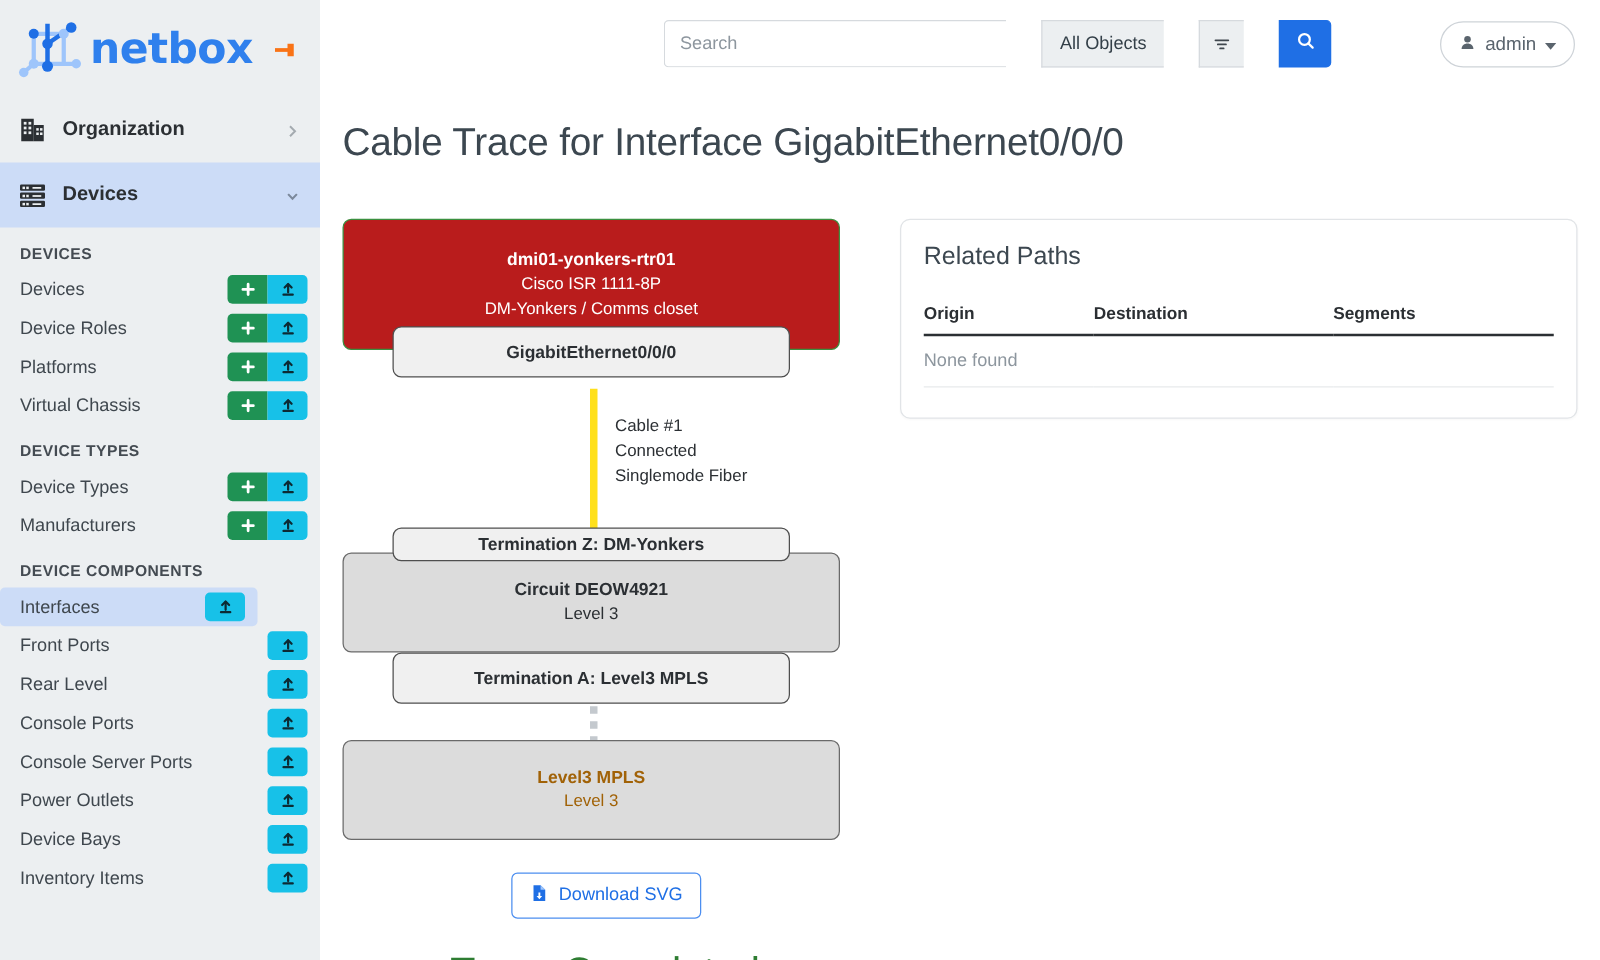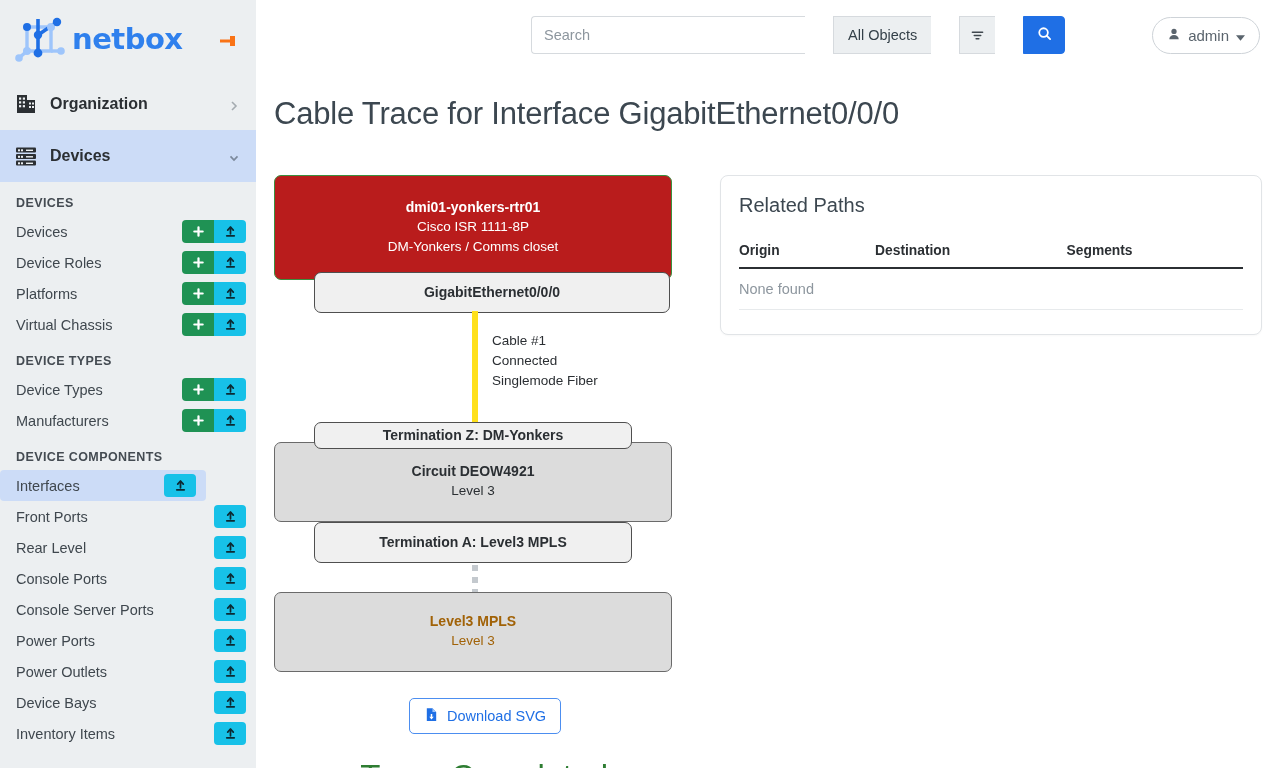--- a/index.html
+++ b/index.html
@@ -23,21 +23,21 @@
     position: relative;
   }
   .brand {
     height: 78px;
     display: flex; align-items: center;
     padding: 0 16px 0 14px;
     position: relative;
   }
   .brand-logo { width: 56px; height: 52px; flex: 0 0 56px; }
   .brand-word {
-    font-size: 29px; font-weight: 700; color: #2f80ed;
+    font-size: 34px; font-weight: 700; color: #2f80ed;
     letter-spacing: -0.5px; margin-left: 2px;
     font-family: "DejaVu Sans", sans-serif;
   }
   .pin-icon { position: absolute; right: 20px; top: 33px; width: 16px; height: 12px; }
 
   .nav-group {
     display: flex; align-items: center;
     height: 52px; padding: 0 16px 0 14px;
     cursor: pointer; font-size: 16px; font-weight: 700; color: #2b2f33;
   }
@@ -437,32 +437,20 @@
         <span class="mini-btn mini-imp solo">
           <svg viewBox="0 0 14 14" width="13" height="13" fill="none" stroke="#0c2a33" stroke-width="1.9" stroke-linecap="round" stroke-linejoin="round">
             <path d="M7 9.5V2.6"></path>
               <path d="M4 5.4 7 2.4 10 5.4"></path>
               <path d="M3 11.6h8"></path>
           </svg>
         </span>
       </span>
     </div>
     <div class="nav-row">
-      <span class="nr-label">Power Ports</span>
-      <span class="btn-pair">
-        <span class="mini-btn mini-imp solo">
-          <svg viewBox="0 0 14 14" width="13" height="13" fill="none" stroke="#0c2a33" stroke-width="1.9" stroke-linecap="round" stroke-linejoin="round">
-            <path d="M7 9.5V2.6"></path>
-              <path d="M4 5.4 7 2.4 10 5.4"></path>
-              <path d="M3 11.6h8"></path>
-          </svg>
-        </span>
-      </span>
-    </div>
-    <div class="nav-row">
       <span class="nr-label">Power Outlets</span>
       <span class="btn-pair">
         <span class="mini-btn mini-imp solo">
           <svg viewBox="0 0 14 14" width="13" height="13" fill="none" stroke="#0c2a33" stroke-width="1.9" stroke-linecap="round" stroke-linejoin="round">
             <path d="M7 9.5V2.6"></path>
               <path d="M4 5.4 7 2.4 10 5.4"></path>
               <path d="M3 11.6h8"></path>
           </svg>
         </span>
       </span>
@@ -538,21 +526,21 @@
 
       <div class="trace-col">
         <div class="trace-svg-wrap">
 
           <div class="node node-device" style="left:0px; top:0px; width:398px; height:105px;">
             <div class="n-title">dmi01-yonkers-rtr01</div>
             <div class="n-sub">Cisco ISR 1111-8P</div>
             <div class="n-sub">DM-Yonkers / Comms closet</div>
           </div>
 
-          <div class="node node-term" style="left:40px; top:97px; width:356px; height:41px;">
+          <div class="node node-term" style="left:40px; top:86px; width:318px; height:41px;">
             <div class="n-title">GigabitEthernet0/0/0</div>
           </div>
 
           <div class="cable-line" style="left:198px; top:136px; width:6px; height:112px;"></div>
           <div class="cable-label" style="left:218px; top:156px; width:180px;">
             <div class="cl-title">Cable #1</div>
             <div class="cl-row">Connected</div>
             <div class="cl-row">Singlemode Fiber</div>
           </div>
 

